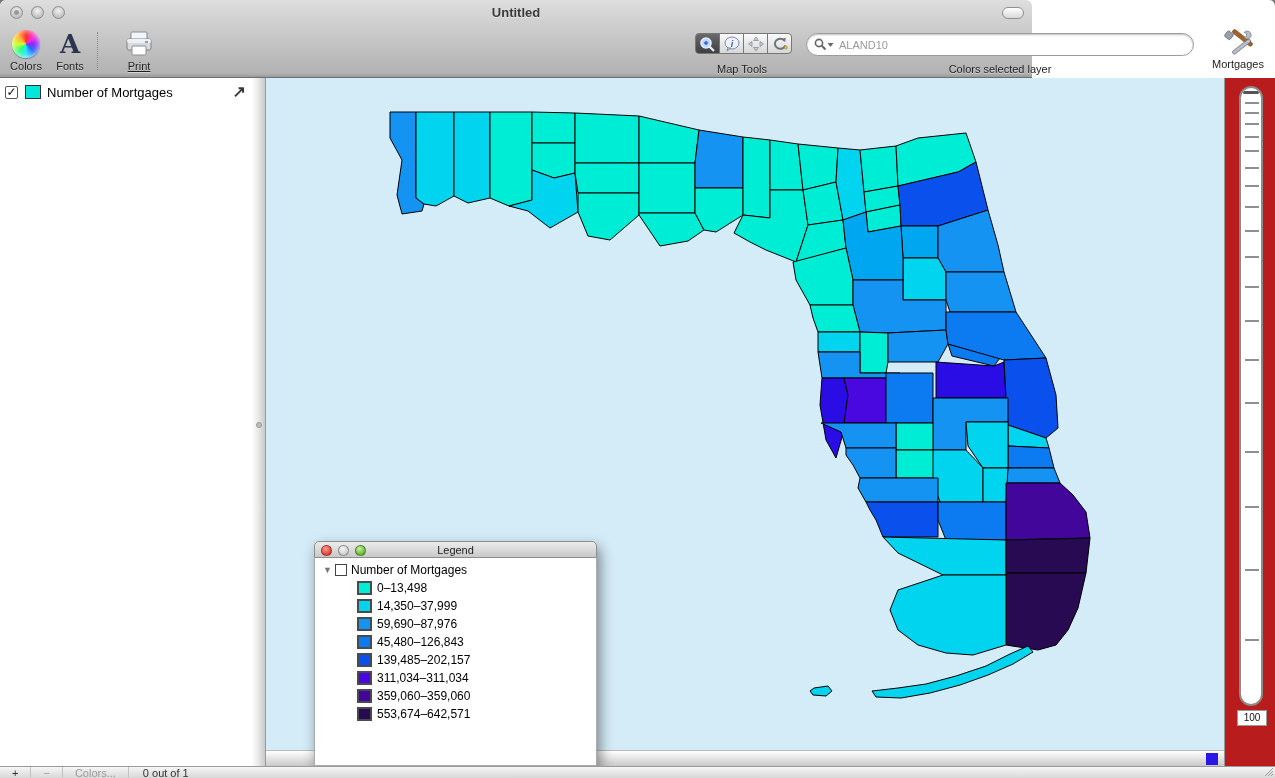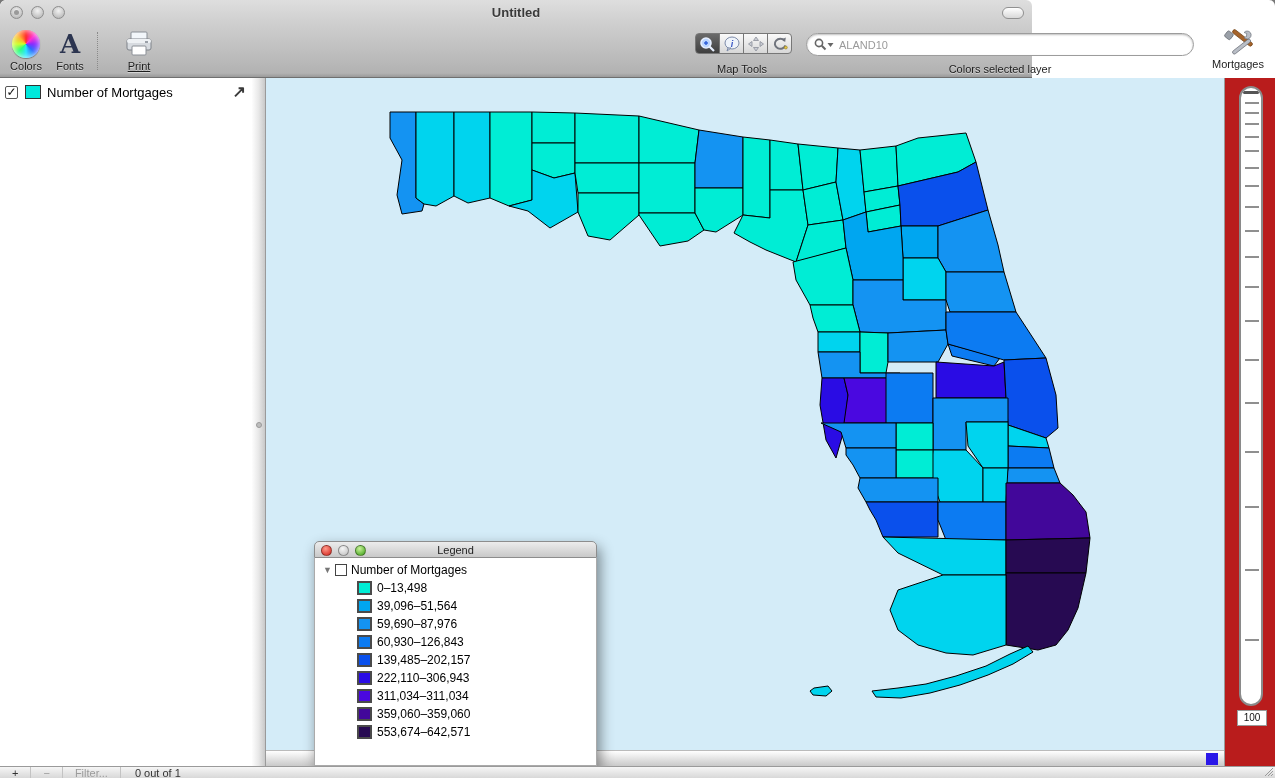--- a/index.html
+++ b/index.html
@@ -333,59 +333,55 @@
         <span class="disclosure">▼</span>
         <span class="legend-checkbox"></span>
         <span class="legend-layer-label">Number of Mortgages</span>
       </div>
       <div id="legend-rows">
           <div class="legend-row">
             <span class="legend-swatch" style="background: rgb(0, 237, 213);"></span>
             <span class="legend-range">0–13,498</span>
           </div>
           <div class="legend-row">
-            <span class="legend-swatch" style="background: rgb(0, 166, 240);"></span>
-            <span class="legend-range">39,096–51,564</span>
+            <span class="legend-swatch" style="background: rgb(0, 212, 238);"></span>
+            <span class="legend-range">14,350–37,999</span>
           </div>
           <div class="legend-row">
             <span class="legend-swatch" style="background: rgb(20, 147, 242);"></span>
             <span class="legend-range">59,690–87,976</span>
           </div>
           <div class="legend-row">
             <span class="legend-swatch" style="background: rgb(12, 123, 242);"></span>
-            <span class="legend-range">60,930–126,843</span>
+            <span class="legend-range">45,480–126,843</span>
           </div>
           <div class="legend-row">
             <span class="legend-swatch" style="background: rgb(10, 80, 236);"></span>
             <span class="legend-range">139,485–202,157</span>
-          </div>
-          <div class="legend-row">
-            <span class="legend-swatch" style="background: rgb(42, 12, 228);"></span>
-            <span class="legend-range">222,110–306,943</span>
           </div>
           <div class="legend-row">
             <span class="legend-swatch" style="background: rgb(74, 8, 224);"></span>
             <span class="legend-range">311,034–311,034</span>
           </div>
           <div class="legend-row">
             <span class="legend-swatch" style="background: rgb(66, 7, 154);"></span>
             <span class="legend-range">359,060–359,060</span>
           </div>
           <div class="legend-row">
             <span class="legend-swatch" style="background: rgb(39, 10, 82);"></span>
             <span class="legend-range">553,674–642,571</span>
           </div>
         </div>
     </div>
   </div>
 
   <div class="statusbar">
     <div class="sb-btn">+</div>
     <div class="sb-btn disabled">−</div>
-    <div class="sb-btn disabled">Filter...</div>
+    <div class="sb-btn disabled">Colors...</div>
     <div class="sb-status">0 out of 1</div>
     <svg class="resize-grip" width="12" height="12" viewBox="0 0 12 12">
       <line x1="3" y1="11" x2="11" y2="3" stroke="#9a9a9a"></line>
       <line x1="6" y1="11" x2="11" y2="6" stroke="#9a9a9a"></line>
       <line x1="9" y1="11" x2="11" y2="9" stroke="#9a9a9a"></line>
     </svg>
   </div>
 
 </div>
 

